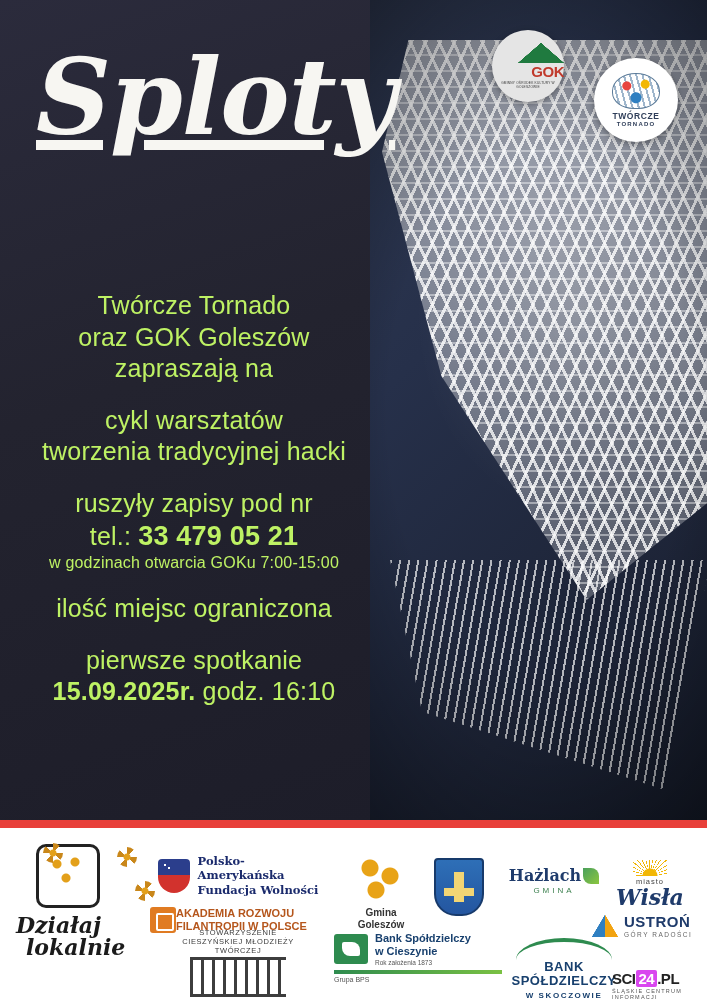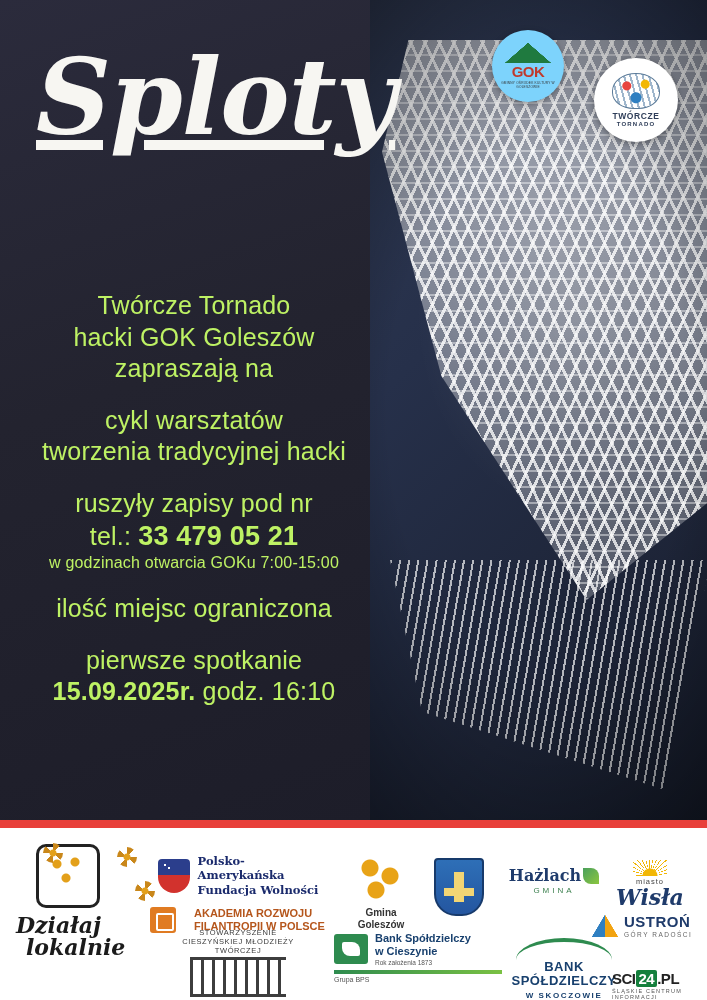--- a/index.html
+++ b/index.html
@@ -73,23 +73,23 @@
   .photo-vignette {
     position: absolute; left:0; top:0; width:337px; height:820px;
     background: radial-gradient(ellipse 300px 520px at 50% 50%, rgba(0,0,0,0) 50%, rgba(0,0,0,0.45) 100%);
   }
   
   .logo-gok {
     position: absolute;
     left: 492px; top: 30px;
     width: 72px; height: 72px;
     border-radius: 50%;
-    background: #7dd3fc;
+    background: #e5e5e5;
     display: flex; flex-direction: column;
-    align-items: center; justify-content: center;
+    align-items: flex-end; justify-content: center;
     box-shadow: 0 2px 6px rgba(0,0,0,0.35);
   }
   .logo-gok .mountains {
     width: 46px; height: 20px;
     background:
       linear-gradient(to bottom right, transparent 49%, #1f7a3f 50%) 0 0/23px 20px no-repeat,
       linear-gradient(to bottom left, transparent 49%, #1f7a3f 50%) 23px 0/23px 20px no-repeat;
     position: relative;
   }
   .logo-gok .gok-word {
@@ -239,21 +239,21 @@
   }
   .pafw-shield:after {
     content:"";
     position:absolute; left:4px; top:3px; width:10px; height:10px;
     background:
       radial-gradient(circle at 3px 3px, #fff 0 1.2px, transparent 1.5px),
       radial-gradient(circle at 7px 6px, #fff 0 1.2px, transparent 1.5px);
   }
   .pafw-txt { font-size: 11.5px; color: #1a2a6c; font-weight: bold;
     font-family: "DejaVu Serif", serif; line-height: 1.25; }
-  .arfp-row { display: flex; align-items: center; gap: 18px; margin-top: 10px; }
+  .arfp-row { display: flex; align-items: center; gap: 0; margin-top: 10px; }
   .arfp-mark {
     width: 26px; height: 26px; background: #e07b22; border-radius: 3px;
     position: relative;
   }
   .arfp-mark:after{
     content:""; position:absolute; left:6px; top:6px; width:14px; height:14px;
     border: 2px solid #fff; border-radius: 2px;
   }
   .arfp-txt { font-size: 11px; color: #b5561c; font-weight: bold; line-height: 1.2; }
   
@@ -336,21 +336,21 @@
   .ust-mark { width: 26px; height: 22px;
     background:
       linear-gradient(to bottom right, transparent 48%, #2f7fc1 50%) 0 0/13px 22px no-repeat,
       linear-gradient(to bottom left, transparent 48%, #f2a310 50%) 13px 0/13px 22px no-repeat;
   }
   .ust-t1 { font-size: 15px; font-weight: bold; color: #1f3b6b; line-height: 1; letter-spacing: 0.5px; }
   .ust-t2 { font-size: 6.5px; color: #666; letter-spacing: 1.5px; margin-top: 2px; }
   
   .sp-sci { left: 612px; top: 142px; width: 92px; }
   .sci-t1 { font-size: 15px; font-weight: bold; color: #222; letter-spacing: -0.5px; }
-  .sci-t1 .box { background: #15803d; color:#fff; padding: 0 3px; border-radius: 2px; }
+  .sci-t1 .box { background: #d946ef; color:#fff; padding: 0 3px; border-radius: 2px; }
   .sci-t2 { font-size: 5.5px; color: #555; letter-spacing: 1.2px; margin-top: 1px; }
 </style>
 </head>
 <body>
 
 <div class="poster">
 
   <div class="main-area">
     <div class="bg-left"></div>
 
@@ -372,21 +372,21 @@
       <div class="tt-swirl"></div>
       <div class="tt-word">TWÓRCZE</div>
       <div class="tt-word2">TORNADO</div>
     </div>
 
     <div class="title-main">Sploty</div>
 
     <div class="body-text">
       <div class="blk">
         <div class="ln">Twórcze Tornado</div>
-        <div class="ln">hacki GOK Goleszów</div>
+        <div class="ln">oraz GOK Goleszów</div>
         <div class="ln">zapraszają na</div>
       </div>
 
       <div class="blk">
         <div class="ln">cykl warsztatów</div>
         <div class="ln">tworzenia tradycyjnej hacki</div>
       </div>
 
       <div class="blk">
         <div class="ln">ruszyły zapisy pod nr</div>

